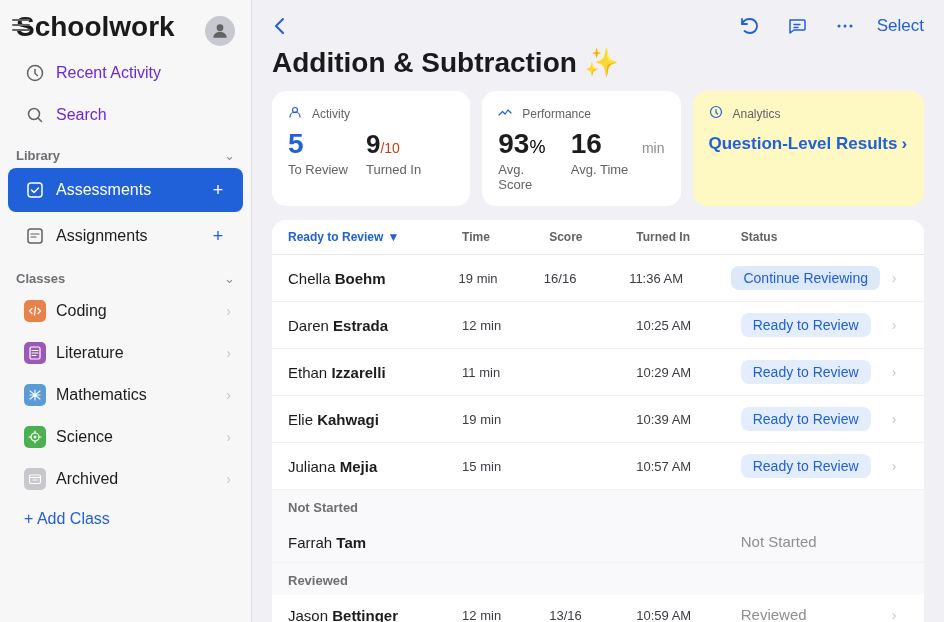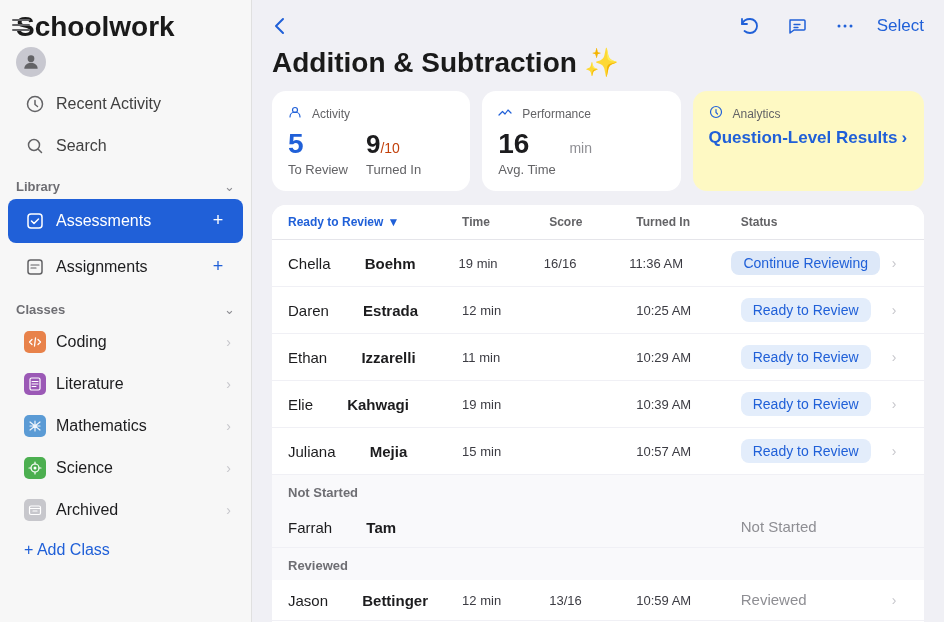--- a/index.html
+++ b/index.html
@@ -22,21 +22,20 @@
       flex-direction: column;
       border-right: 1px solid #e0e0e0;
       overflow-y: auto;
     }
 
     .sidebar-header {
       display: flex;
       align-items: flex-start;
       justify-content: space-between;
       padding: 12px 16px 6px 16px;
-      flex-direction: column;
     }
 
     .sidebar-title {
       font-size: 28px;
       font-weight: 700;
       color: #1a1a1a;
       line-height: 1.1;
     }
 
     .sidebar-avatar {
@@ -50,21 +49,21 @@
       margin-top: 4px;
     }
 
     .sidebar-avatar svg { width: 20px; height: 20px; }
 
     .sidebar-nav-item {
       display: flex;
       align-items: center;
       padding: 9px 16px;
       font-size: 16px;
-      color: #404040;
+      color: #6d28d9;
       cursor: pointer;
       gap: 10px;
       border-radius: 8px;
       margin: 1px 8px;
     }
 
     .sidebar-nav-item .nav-icon {
       width: 22px;
       height: 22px;
       display: flex;
@@ -283,21 +282,21 @@
       flex: 1.2;
     }
 
     .analytics-link {
       font-size: 17px;
       font-weight: 600;
       color: #2060d8;
       display: flex;
       align-items: center;
       gap: 4px;
-      margin-top: 6px;
+      margin-top: 12px;
       cursor: pointer;
     }
 
     .analytics-sub {
       font-size: 12px;
       color: #8e8e93;
       margin-top: 4px;
     }
 
     
@@ -350,21 +349,21 @@
       align-items: center;
       background: #fff;
       cursor: pointer;
     }
 
     .student-name {
       font-size: 15px;
       color: #1c1c1e;
     }
 
-    .student-name .last { font-weight: 600; margin-left: 30px; }
+    .student-name .last { font-weight: 600; }
 
     .cell-text {
       font-size: 13px;
       color: #3c3c43;
     }
 
     .status-badge {
       display: inline-flex;
       align-items: center;
       justify-content: center;
@@ -597,20 +596,27 @@
       <div class="stat-card-label">
         <span class="label-icon">
           <svg width="14" height="14" viewBox="0 0 14 14" fill="none">
               <path d="M1 10L4.5 6.5L7 9L10 5L13 8" stroke="#2060d8" stroke-width="1.2" stroke-linecap="round" stroke-linejoin="round"></path>
             </svg>
         </span>
         <span>Performance</span>
       </div>
       <div class="stat-row">
         <div class="stat-value-group">
+          <span style="display:flex;align-items:baseline;">
+            <span class="perf-value">93</span>
+              <span class="perf-pct">%</span>
+          </span>
+          <span class="stat-sub">Avg. Score</span>
+        </div>
+        <div class="stat-value-group">
           <span style="display:flex;align-items:baseline;gap:3px;">
             <span class="perf-value">16</span>
               <span style="font-size:14px;color:#8e8e93;padding-left:37px;">min</span>
           </span>
           <span class="stat-sub">Avg. Time</span>
         </div>
       </div>
     </div>
 
     <div class="analytics-card">

